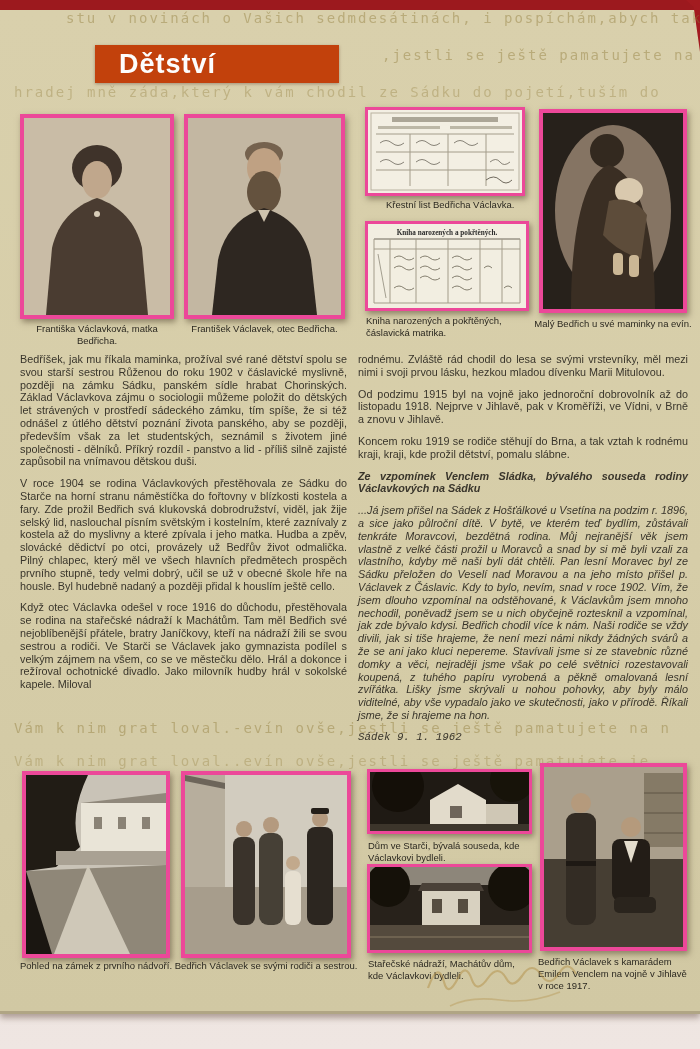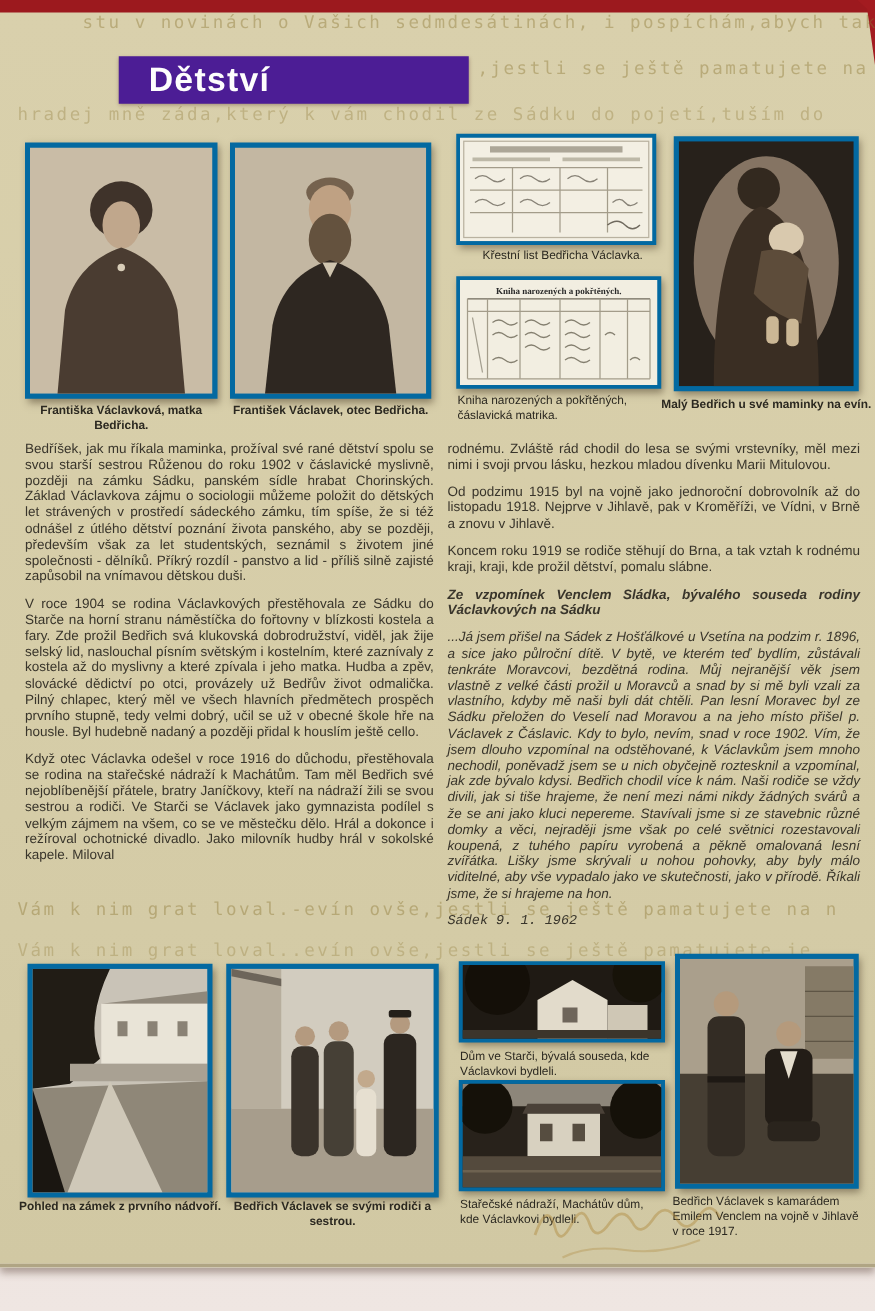--- a/index.html
+++ b/index.html
@@ -9,29 +9,29 @@
     font-family:"Liberation Sans",sans-serif;
   }
   .top-strip{position:absolute;top:0;left:0;width:700px;height:10px;background:#9c191e;}
   .corner-red{position:absolute;top:0;right:0;width:14px;height:52px;background:#a31b20;
     clip-path:polygon(0 0,100% 0,100% 100%,55% 14%);}
   .panel{position:absolute;left:0;top:9px;width:700px;height:1002px;
     background:linear-gradient(180deg,#d9d0ac 0%,#d6cda8 55%,#d1c8a3 100%);
     border-bottom:3px solid #b0a584;box-shadow:0 4px 6px rgba(95,70,60,.45);}
   .tw{position:absolute;font-family:"DejaVu Sans Mono",monospace;font-size:14px;
     color:rgba(140,120,52,.42);letter-spacing:2px;white-space:nowrap;}
-  .title-bar{position:absolute;left:95px;top:45px;width:280px;height:38px;background:#4c1d95;
+  .title-bar{position:absolute;left:95px;top:45px;width:244px;height:38px;background:#c2410c;
     box-shadow:0 1px 3px rgba(60,20,15,.35);}
   .title-bar .t{display:block;color:#fdfdfd;font-size:27px;font-weight:bold;
     line-height:38px;padding-left:24px;letter-spacing:1px;}
-  .photo{position:absolute;background:#0369a1;padding:4px;box-sizing:border-box;
+  .photo{position:absolute;background:#ec4899;padding:4px;box-sizing:border-box;
     box-shadow:2px 3px 6px rgba(70,55,35,.5);}
   .photo svg{display:block;width:100%;height:100%;}
   .cap{position:absolute;font-size:9.5px;line-height:12px;color:#2b2820;}
-  .center{text-align:center;font-weight:bold;}
+  .center{text-align:center;}
   .col{position:absolute;color:#39352b;font-size:10.8px;line-height:12.8px;text-align:justify;}
   .col p{margin:0 0 9px 0;}
   .memoir-head{font-weight:bold;font-style:italic;}
   .memoir{font-style:italic;}
   .sig{font-style:italic;margin:1px 0 0 0;font-family:Liberation Mono, monospace;}
   .hand{position:absolute;pointer-events:none;}
 </style>
 </head>
 <body>
 

